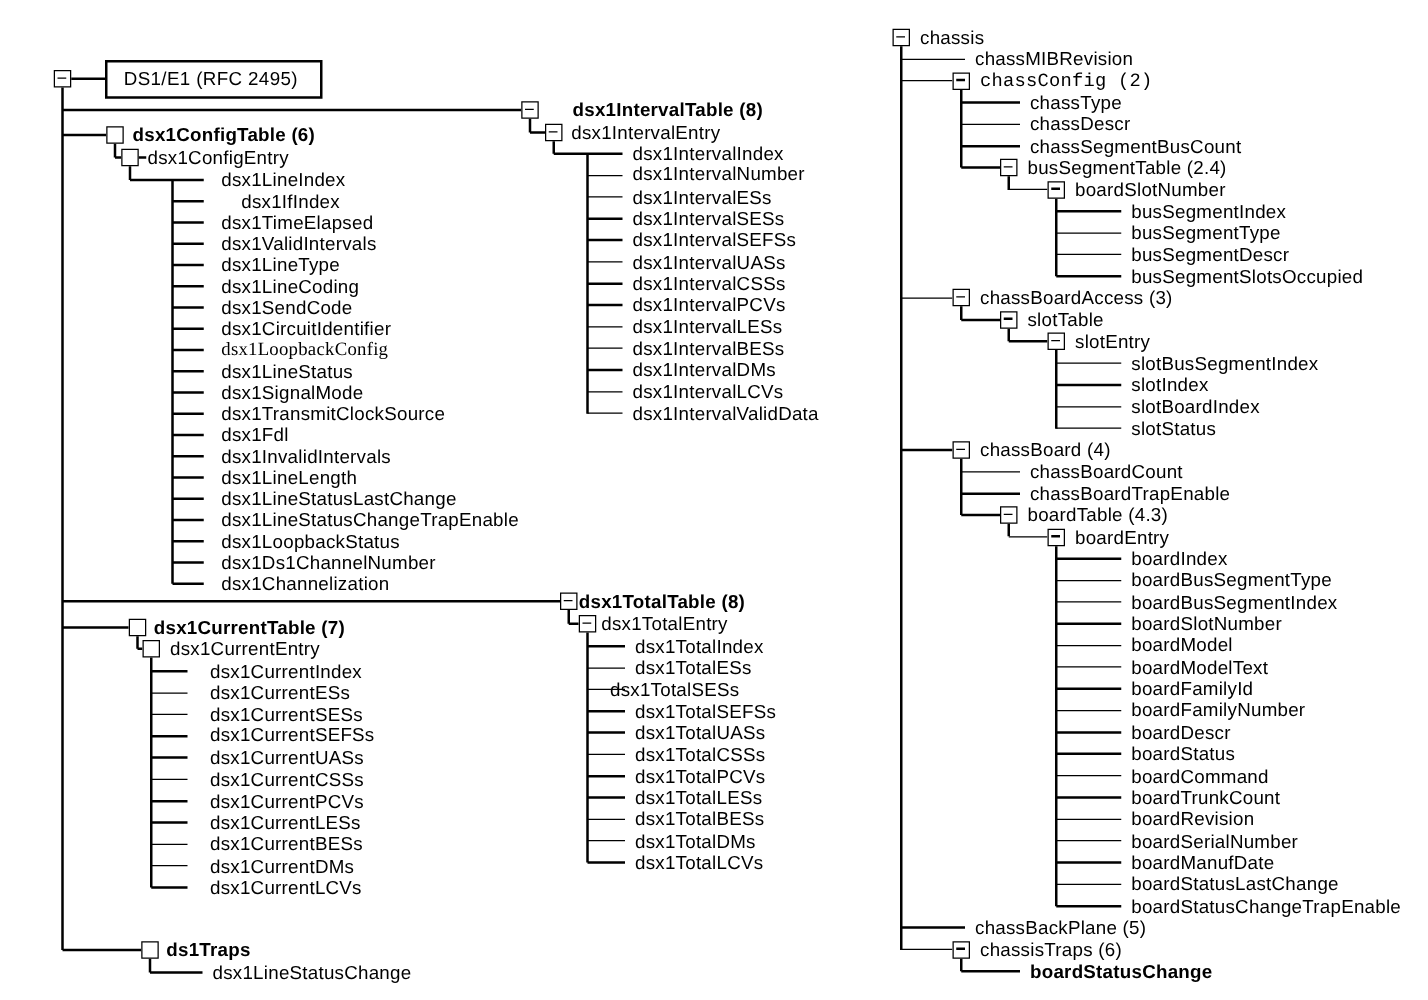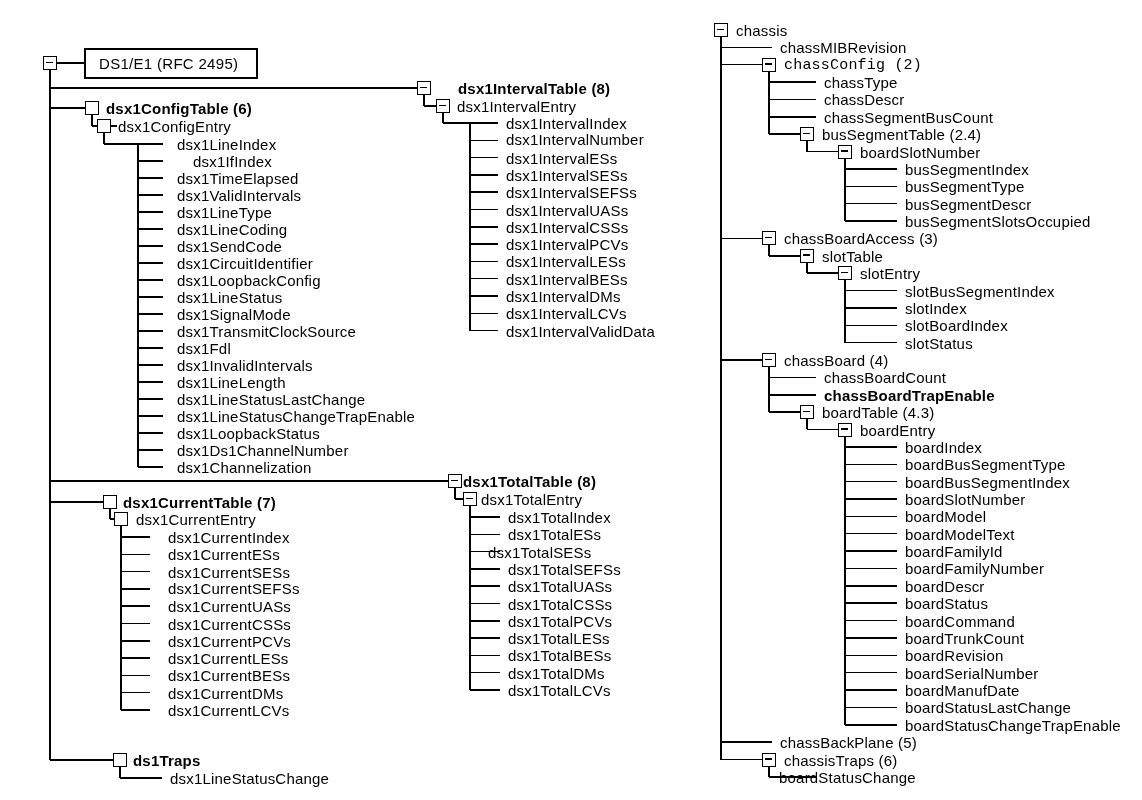--- a/index.html
+++ b/index.html
@@ -70,21 +70,21 @@
       <div class="ln" style="left: 138px; top: 449.25px; width: 25px; height: 1.5px;"></div>
       <div class="ln" style="left: 138px; top: 466.25px; width: 25px; height: 1.5px;"></div>
       <span class="lbl" style="left: 177px; top: 136px;">dsx1LineIndex</span>
       <span class="lbl" style="left: 177px; top: 153px; margin-left: 16px;">dsx1IfIndex</span>
       <span class="lbl" style="left: 177px; top: 170px;">dsx1TimeElapsed</span>
       <span class="lbl" style="left: 177px; top: 187px;">dsx1ValidIntervals</span>
       <span class="lbl" style="left: 177px; top: 204px;">dsx1LineType</span>
       <span class="lbl" style="left: 177px; top: 221px;">dsx1LineCoding</span>
       <span class="lbl" style="left: 177px; top: 238px;">dsx1SendCode</span>
       <span class="lbl" style="left: 177px; top: 255px;">dsx1CircuitIdentifier</span>
-      <span class="lbl" style="left: 177px; top: 272px;">dsx1LoopbackConfig</span>
+      <span class="lbl" style="left: 177px; top: 272px; font-family: Liberation Serif, serif;">dsx1LoopbackConfig</span>
       <span class="lbl" style="left: 177px; top: 289px;">dsx1LineStatus</span>
       <span class="lbl" style="left: 177px; top: 306px;">dsx1SignalMode</span>
       <span class="lbl" style="left: 177px; top: 323px;">dsx1TransmitClockSource</span>
       <span class="lbl" style="left: 177px; top: 340px;">dsx1Fdl</span>
       <span class="lbl" style="left: 177px; top: 357px;">dsx1InvalidIntervals</span>
       <span class="lbl" style="left: 177px; top: 374px;">dsx1LineLength</span>
       <span class="lbl" style="left: 177px; top: 391px;">dsx1LineStatusLastChange</span>
       <span class="lbl" style="left: 177px; top: 408px;">dsx1LineStatusChangeTrapEnable</span>
       <span class="lbl" style="left: 177px; top: 425px;">dsx1LoopbackStatus</span>
       <span class="lbl" style="left: 177px; top: 442px;">dsx1Ds1ChannelNumber</span>
@@ -265,21 +265,21 @@
       <div class="ln" style="left: 806.25px; top: 262.81px; width: 1.5px; height: 10.37px;"></div>
       <div class="ln" style="left: 768.25px; top: 245.44px; width: 1.5px; height: 10.37px;"></div>
       <div class="ln" style="left: 721px; top: 359.28px; width: 41px; height: 1.5px;"></div>
       <div class="nbox" style="left: 762px; top: 353.03px;">
         <div class="minus"></div>
       </div>
       <span class="lbl" style="left: 784px; top: 352.03px;">chassBoard (4)</span>
       <div class="ln" style="left: 769px; top: 376.65px; width: 47px; height: 1.5px;"></div>
       <span class="lbl" style="left: 824px; top: 369.4px;">chassBoardCount</span>
       <div class="ln" style="left: 769px; top: 394.02px; width: 47px; height: 1.5px;"></div>
-      <span class="lbl" style="left: 824px; top: 386.77px; font-weight: bold;">chassBoardTrapEnable</span>
+      <span class="lbl" style="left: 824px; top: 386.77px;">chassBoardTrapEnable</span>
       <div class="ln" style="left: 769px; top: 411.39px; width: 31px; height: 1.5px;"></div>
       <div class="nbox" style="left: 800px; top: 405.14px;">
         <div class="minus"></div>
       </div>
       <span class="lbl" style="left: 822px; top: 404.14px;">boardTable (4.3)</span>
       <div class="ln" style="left: 807px; top: 428.76px; width: 31px; height: 1.5px;"></div>
       <div class="nbox" style="left: 838px; top: 422.51px;">
         <div class="minus"></div>
       </div>
       <span class="lbl" style="left: 860px; top: 421.51px;">boardEntry</span>
@@ -321,17 +321,17 @@
       <div class="ln" style="left: 806.25px; top: 419.14px; width: 1.5px; height: 10.37px;"></div>
       <div class="ln" style="left: 768.25px; top: 367.03px; width: 1.5px; height: 45.11px;"></div>
       <div class="ln" style="left: 721px; top: 741.42px; width: 51px; height: 1.5px;"></div>
       <span class="lbl" style="left: 780px; top: 734.17px;">chassBackPlane (5)</span>
       <div class="ln" style="left: 721px; top: 758.79px; width: 41px; height: 1.5px;"></div>
       <div class="nbox" style="left: 762px; top: 752.54px;">
         <div class="minus"></div>
       </div>
       <span class="lbl" style="left: 784px; top: 751.54px;">chassisTraps (6)</span>
       <div class="ln" style="left: 769px; top: 776.16px; width: 47px; height: 1.5px;"></div>
-      <span class="lbl" style="left: 779px; top: 768.91px;">boardStatusChange</span>
+      <span class="lbl" style="left: 824px; top: 768.91px; font-weight: bold;">boardStatusChange</span>
       <div class="ln" style="left: 768.25px; top: 766.54px; width: 1.5px; height: 10.37px;"></div>
       <div class="ln" style="left: 720.25px; top: 37px; width: 1.5px; height: 722.54px;"></div>
     </div>
 </div>
 
 </body></html>

